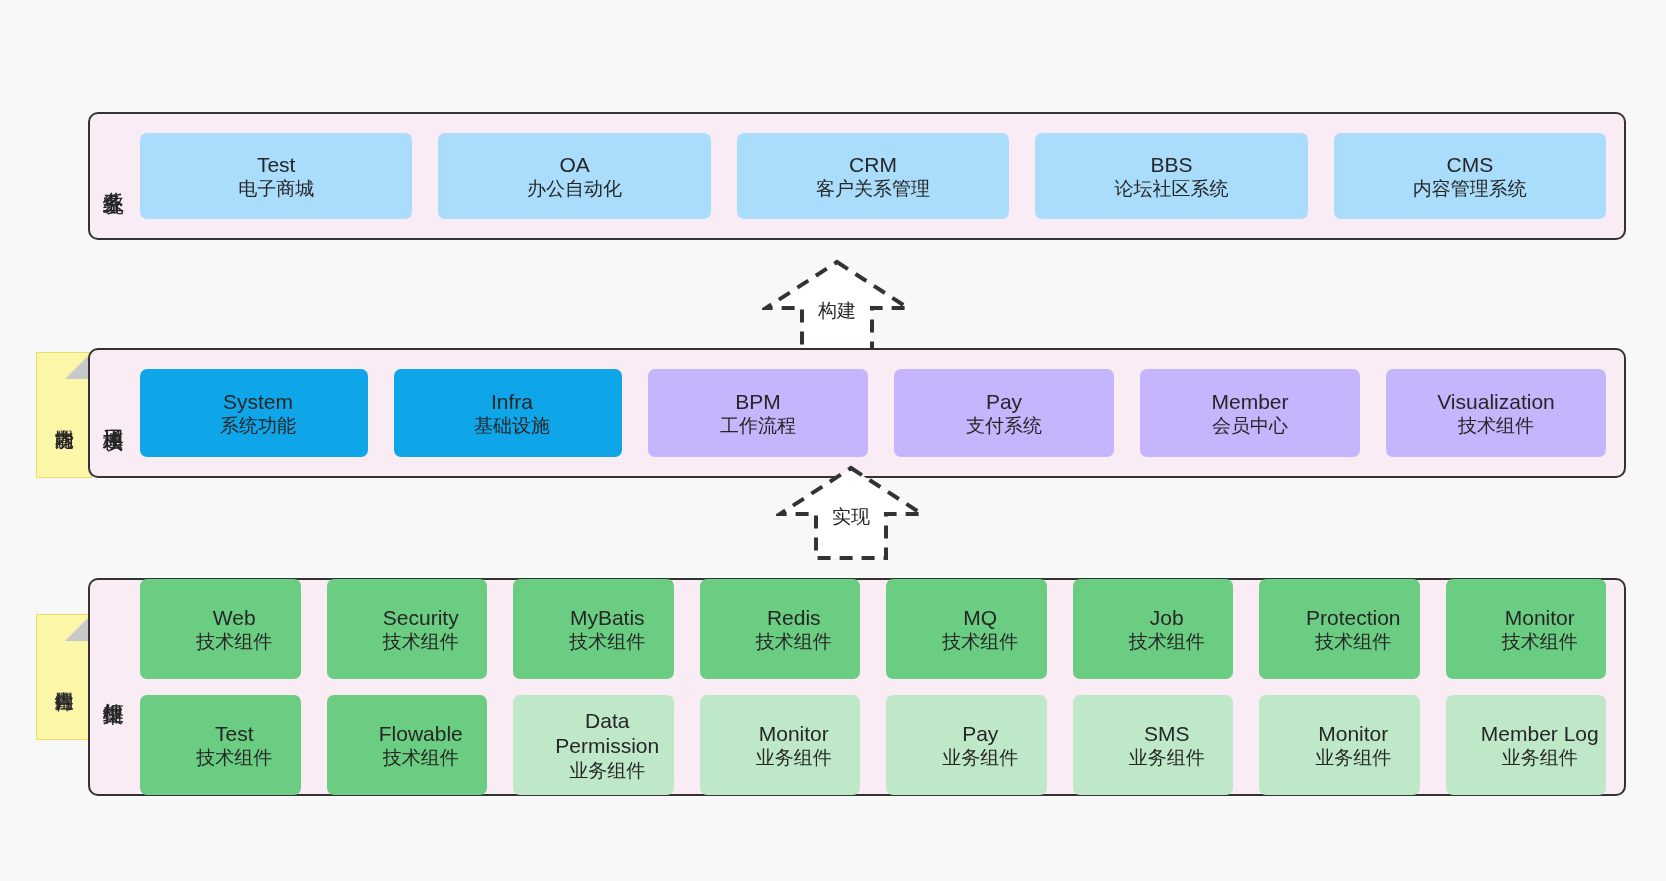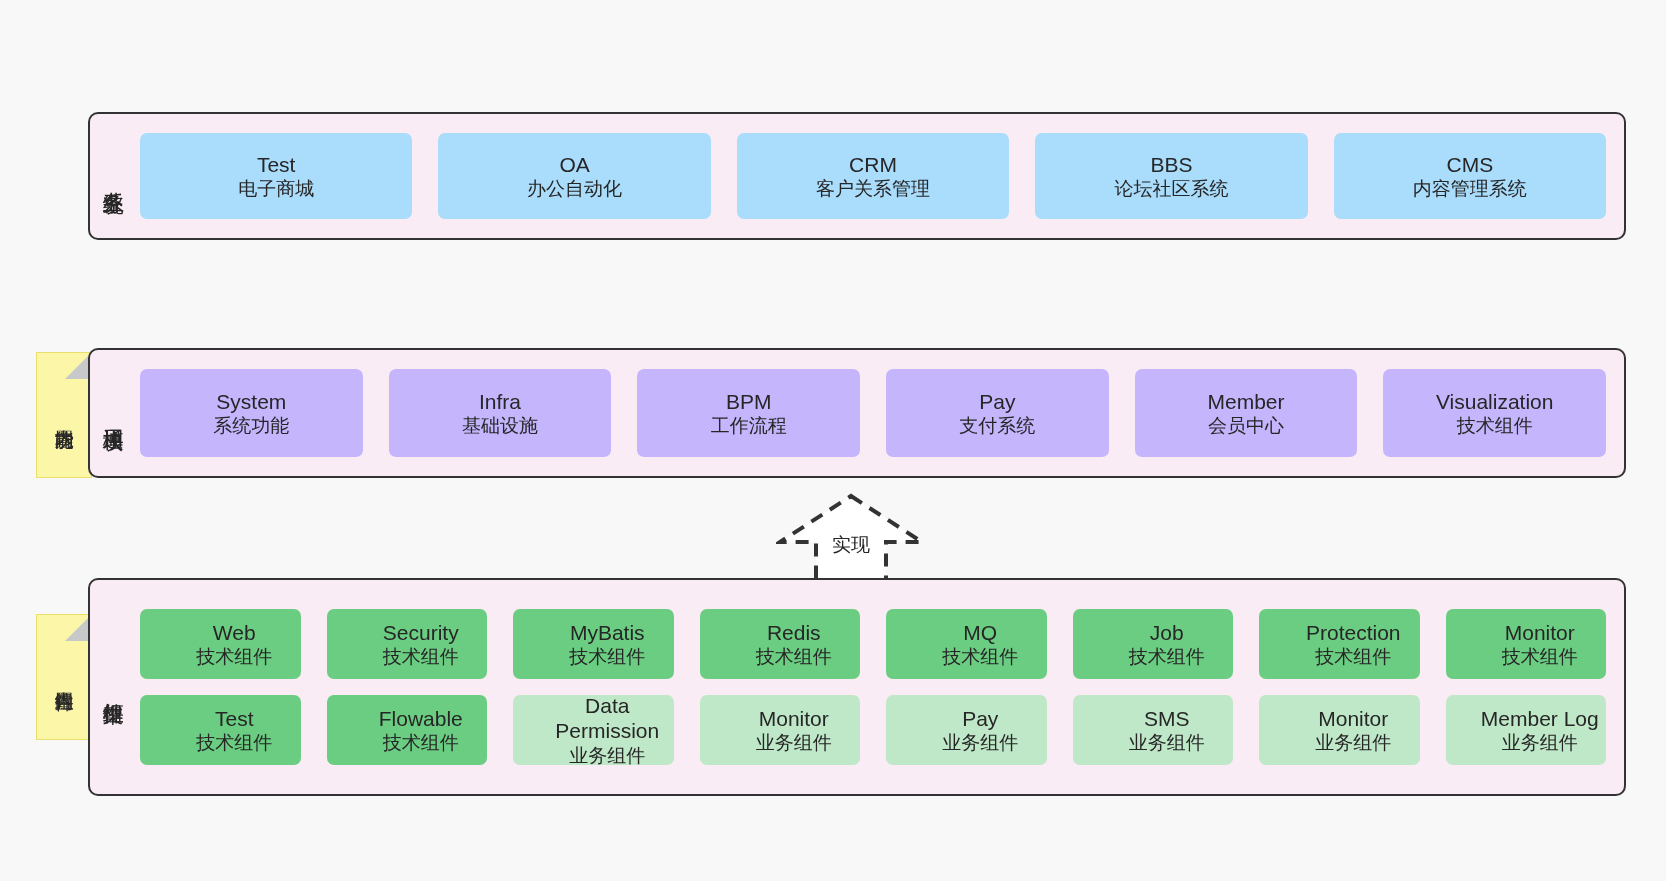--- a/index.html
+++ b/index.html
@@ -66,28 +66,28 @@
     justify-content: center;
     text-align: center;
     color: #262626;
     line-height: 1.22;
     padding: 6px 4px;
   }
   .cell .nm   { font-size: 21px; }
   .cell .desc { font-size: 19px; }
 
   .cell.blue        { background: #aadcfc; }
-  .cell.red         { background: #c4b5fd; }
+  .cell.red         { background: #0ea5e9; padding-left: 12px; }
   .cell.pink        { background: #c4b5fd; }
   .cell.green       { background: #6acd82; }
   .cell.lightgreen  { background: #bfe8c8; }
 
   .row-top   { height: 86px; }
   .row-mid   { height: 88px; }
-  .row-comp  { height: 70px; padding-left: 32px; }
+  .row-comp  { height: 100px; padding-left: 32px; }
 
   
   .note {
     position: absolute;
     width: 56px;
     background: #fcf7a8;
     border: 1px solid #e8e06a;
     display: flex;
     align-items: center;
     justify-content: center;
@@ -152,20 +152,26 @@
           <span class="desc">论坛社区系统</span>
         </div>
         <div class="cell blue row-top">
           <span class="nm">CMS</span>
           <span class="desc">内容管理系统</span>
         </div>
       </div>
     </div>
   </div>
 
+  <div class="arrow" style="left:762px; top:258px;">
+    <svg viewBox="0 0 150 98" preserveAspectRatio="none" aria-hidden="true">
+      <path d="M75 4 L146 50 L110 50 L110 94 L40 94 L40 50 L4 50 Z" fill="#ffffff" stroke="#333333" stroke-width="4" stroke-dasharray="13,9" stroke-linejoin="miter"></path>
+    </svg>
+    <div class="alabel">构建</div>
+  </div>
 
   <div class="note" style="left:36px; top:352px; height:126px;">
     <span>内置功能</span>
   </div>
 
   <div class="layer" id="layer-common" style="left:88px; top:348px; width:1538px; height:130px;">
     <div class="layer-title">通用模块</div>
     <div class="layer-body">
       <div class="cell-row">
         <div class="cell red row-mid">
@@ -189,21 +195,21 @@
           <span class="desc">会员中心</span>
         </div>
         <div class="cell pink row-mid">
           <span class="nm">Visualization</span>
           <span class="desc">技术组件</span>
         </div>
       </div>
     </div>
   </div>
 
-  <div class="arrow" style="left:776px; top:492px;">
+  <div class="arrow" style="left:776px; top:464px;">
     <svg viewBox="0 0 150 98" preserveAspectRatio="none" aria-hidden="true">
       <path d="M75 4 L146 50 L110 50 L110 94 L40 94 L40 50 L4 50 Z" fill="#ffffff" stroke="#333333" stroke-width="4" stroke-dasharray="13,9" stroke-linejoin="miter"></path>
     </svg>
     <div class="alabel">实现</div>
   </div>
 
   <div class="note" style="left:36px; top:614px; height:126px;">
     <span>内置组件</span>
   </div>
 

